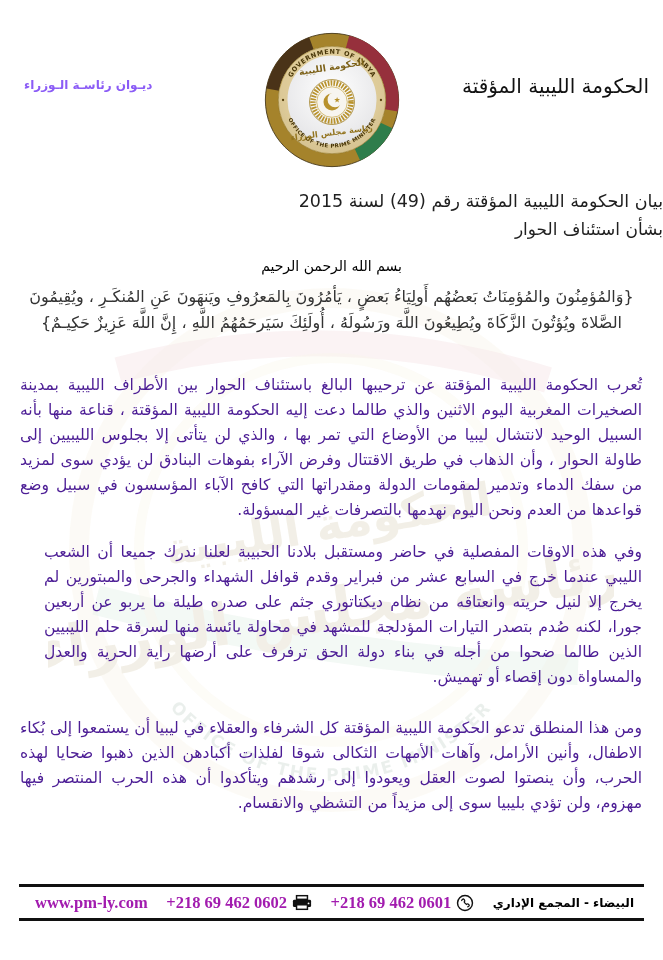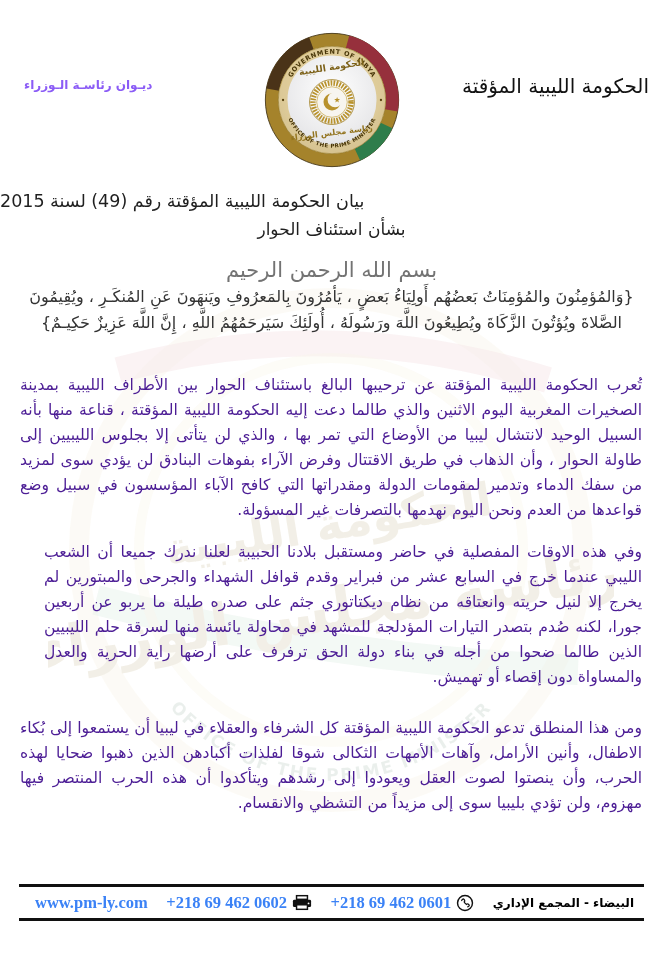--- a/index.html
+++ b/index.html
@@ -29,33 +29,33 @@
   .watermark{
     position:absolute;top:240px;left:48px;
     width:566px;height:600px;
     opacity:.10;
     pointer-events:none;
     z-index:0;
   }
   
   .title1{
     position:absolute;top:191px;left:0;right:0;
-    text-align:left;direction:rtl;
+    text-align:right;direction:rtl;
     font-size:17.5px;color:#1f1f1f;
     z-index:1;
   }
   .title2{
     position:absolute;top:219px;left:0;right:0;
-    text-align:center;direction:rtl;
+    text-align:right;direction:rtl;
     font-size:17px;color:#1f1f1f;z-index:1;
   }
   .bismillah{
     position:absolute;top:258px;left:0;right:0;
     text-align:center;direction:rtl;
-    font-size:21px;color:#737373;z-index:1;
+    font-size:14px;color:#000000;z-index:1;
   }
   .verse{
     position:absolute;top:284px;left:26px;right:26px;
     text-align:center;direction:rtl;
     font-size:16px;line-height:26px;color:#333;z-index:1;
   }
   
   .content{
     position:absolute;top:373px;left:20px;right:21px;
     direction:rtl;z-index:1;
@@ -71,21 +71,21 @@
   .footer{
     position:absolute;left:19px;right:19px;top:884px;z-index:1;
   }
   .rule{height:3px;background:#101010;}
   .footer-row{
     display:flex;align-items:center;justify-content:space-between;
     direction:ltr;height:31px;padding:0 10px 0 16px;
   }
   .f-latin{
     font-family:"Liberation Serif",serif;
-    font-weight:bold;font-size:16.5px;color:#3b82f6;
+    font-weight:bold;font-size:16.5px;color:#a21caf;
     white-space:nowrap;
   }
   .f-group{display:flex;align-items:center;gap:5px;justify-content:center;}
   .f-icon{display:inline-block;line-height:0;}
   .f-location{
     direction:rtl;font-size:12px;font-weight:bold;color:#000;
     white-space:nowrap;
   }
 </style>
 </head>

